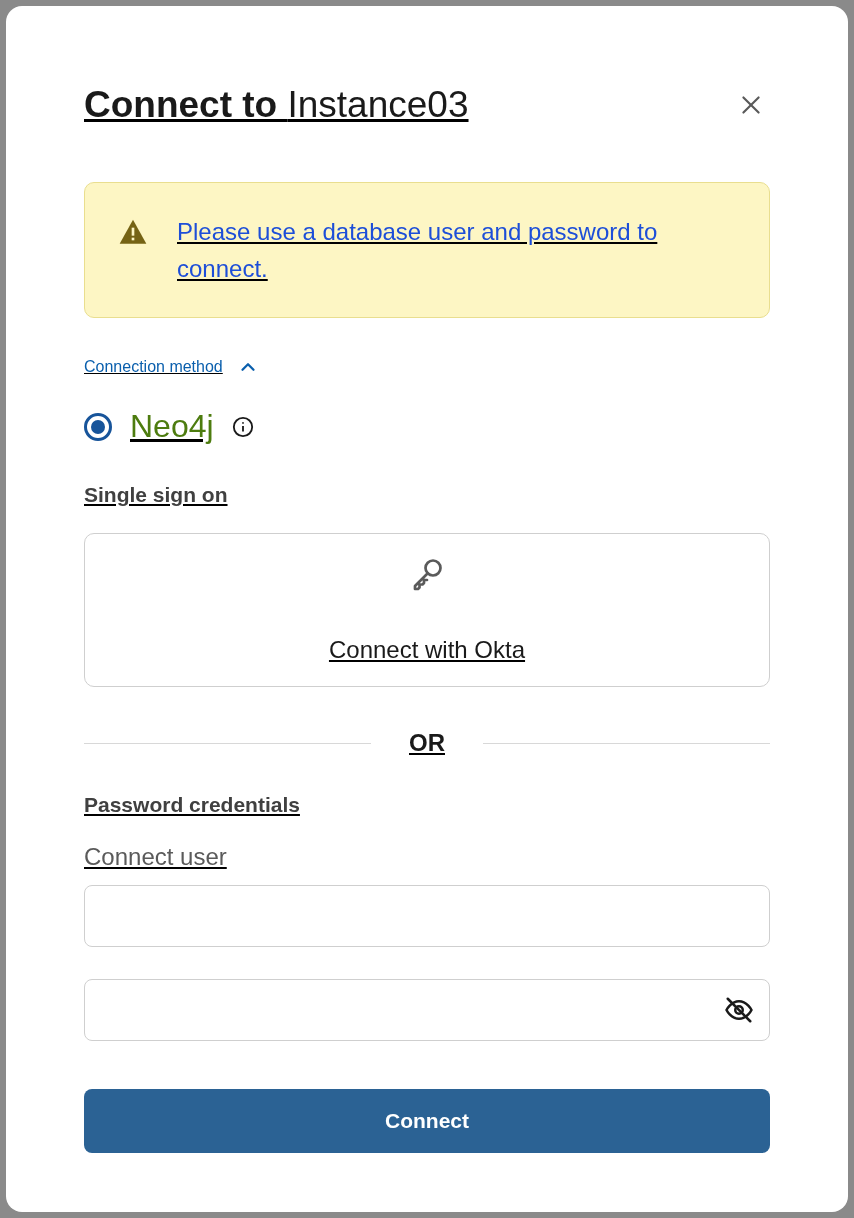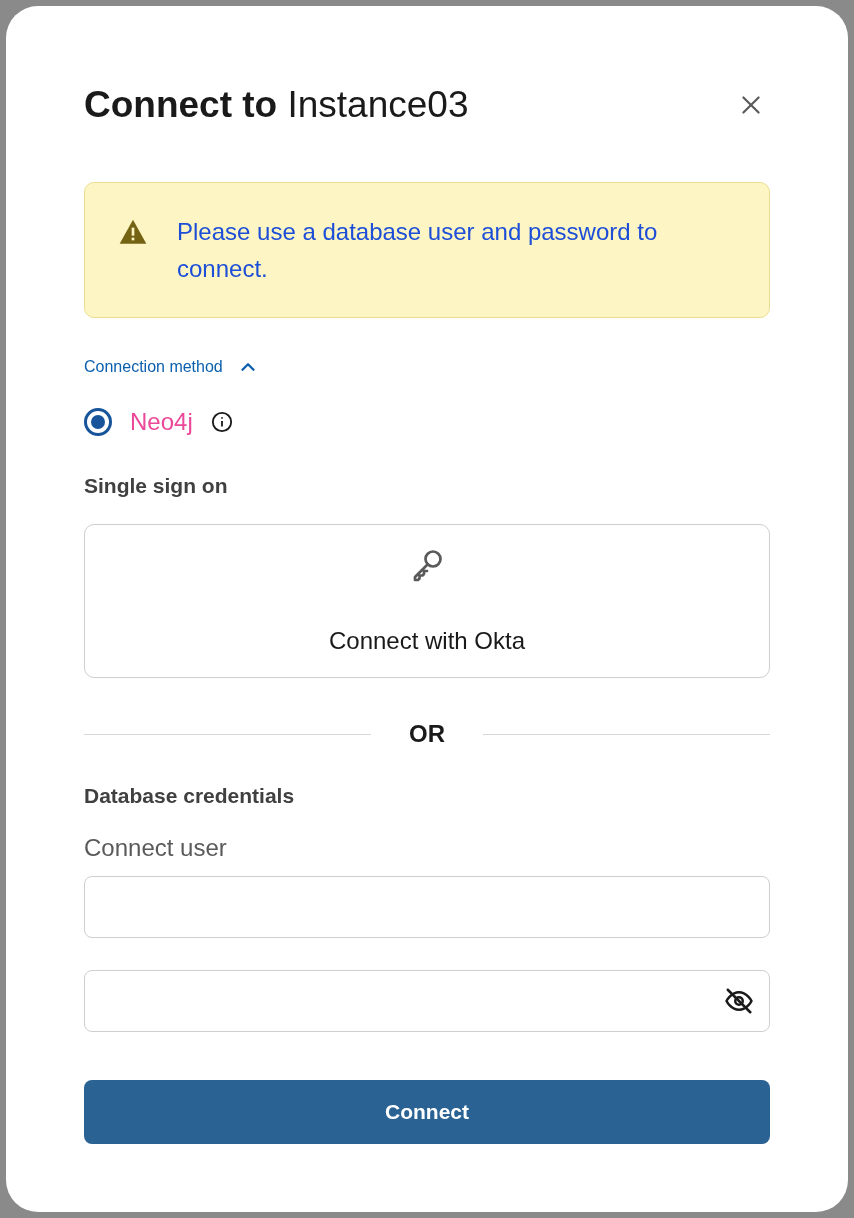--- a/index.html
+++ b/index.html
@@ -14,25 +14,26 @@
       width: 854px;
       height: 1218px;
       display: flex;
       justify-content: center;
       align-items: flex-start;
       padding: 6px;
     }
 
     .modal {
       background: #ffffff;
-      border-radius: 32px;
+      border-radius: 16px;
       width: 100%;
       height: 100%;
       padding: 78px 78px 90px 78px;
       position: relative;
+      text-decoration: underline;
     }
 
     .modal-header {
       display: flex;
       justify-content: space-between;
       align-items: center;
       margin-bottom: 56px;
     }
 
     .modal-title {
@@ -108,22 +109,22 @@
     }
 
     .radio-inner {
       width: 14px;
       height: 14px;
       background: #17549a;
       border-radius: 50%;
     }
 
     .radio-label {
-      font-size: 24px;
-      color: #ec4899;
+      font-size: 32px;
+      color: #4d7c0f;
     }
 
     .info-icon-wrap {
       color: #1a1a1a;
       display: flex;
       align-items: center;
       justify-content: center;
     }
 
     .section-heading {
@@ -288,21 +289,21 @@
     </span>
     <span>Connect with Okta</span>
   </button>
 
   <div class="divider-row">
     <div class="divider-line"></div>
     <span class="divider-text">OR</span>
     <div class="divider-line"></div>
   </div>
 
-  <div class="section-heading">Database credentials</div>
+  <div class="section-heading">Password credentials</div>
 
   <div class="field-label">Connect user</div>
   <input type="text" class="text-input" value="" style="">
 
   <div class="password-wrap">
     <input type="password" class="password-input" value="" style="">
     <button class="toggle-visibility">
       <svg width="30" height="30" viewBox="0 0 24 24" fill="none" stroke="currentColor" stroke-width="2" stroke-linecap="round" stroke-linejoin="round">
         <path d="M2 12s3.5-7 10-7 10 7 10 7-3.5 7-10 7S2 12 2 12z"></path>
         <circle cx="12" cy="12" r="3"></circle>

